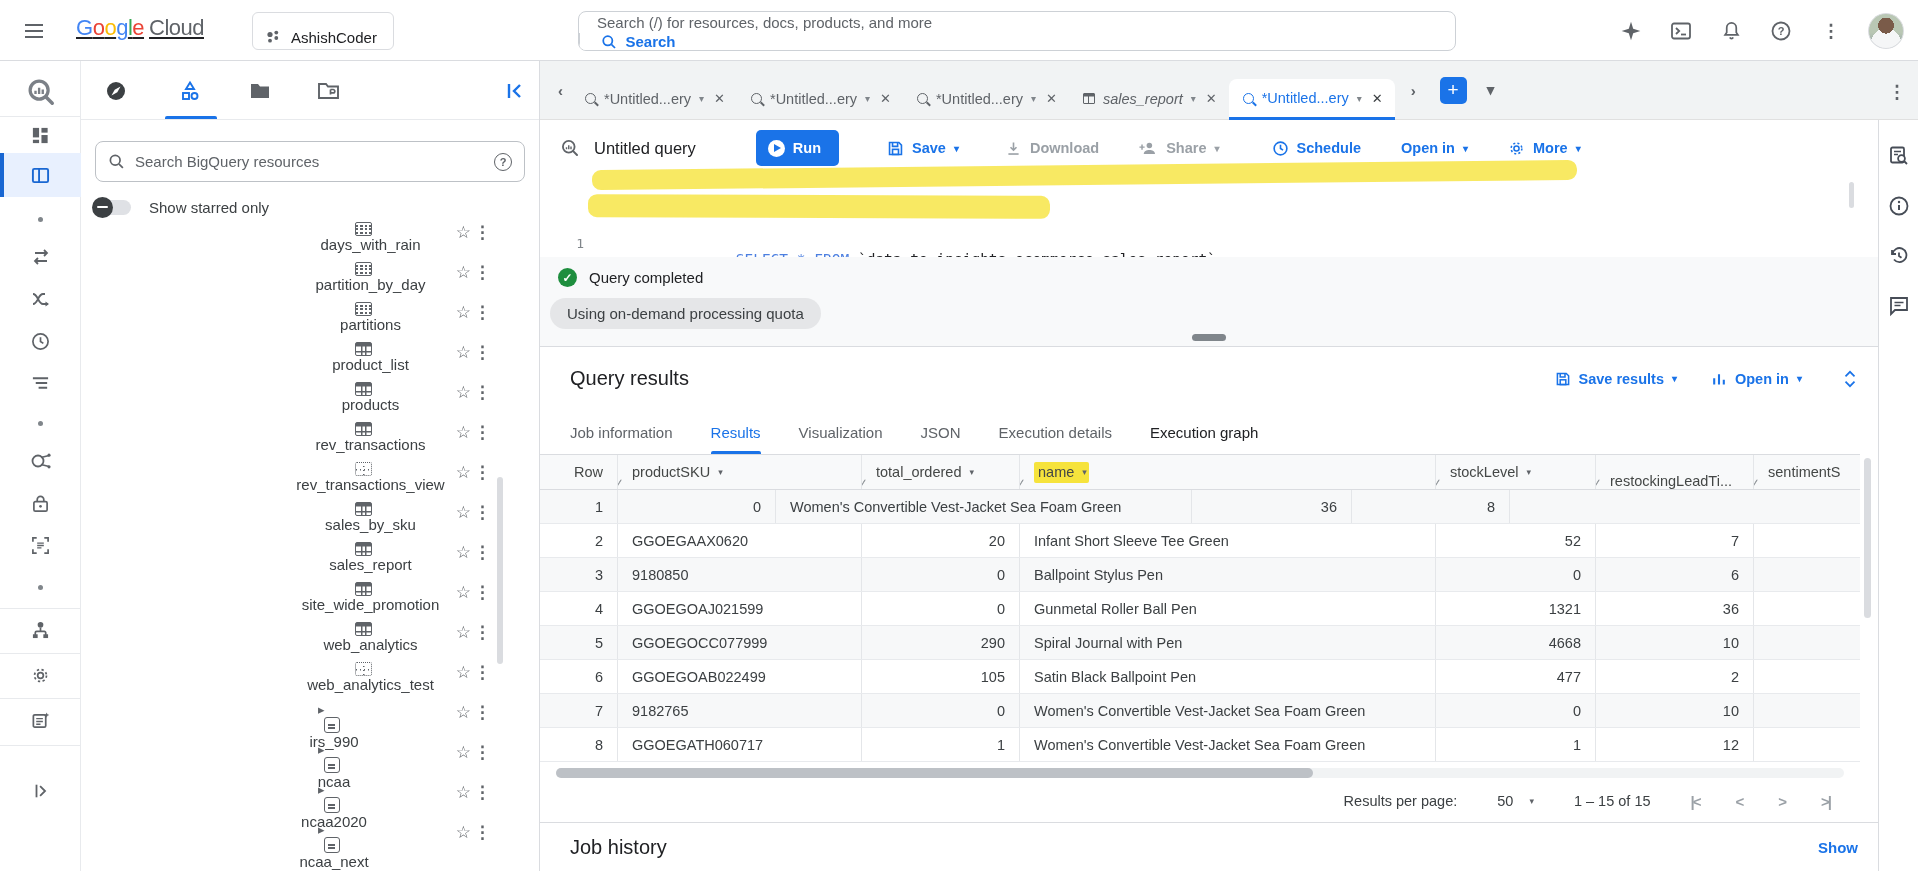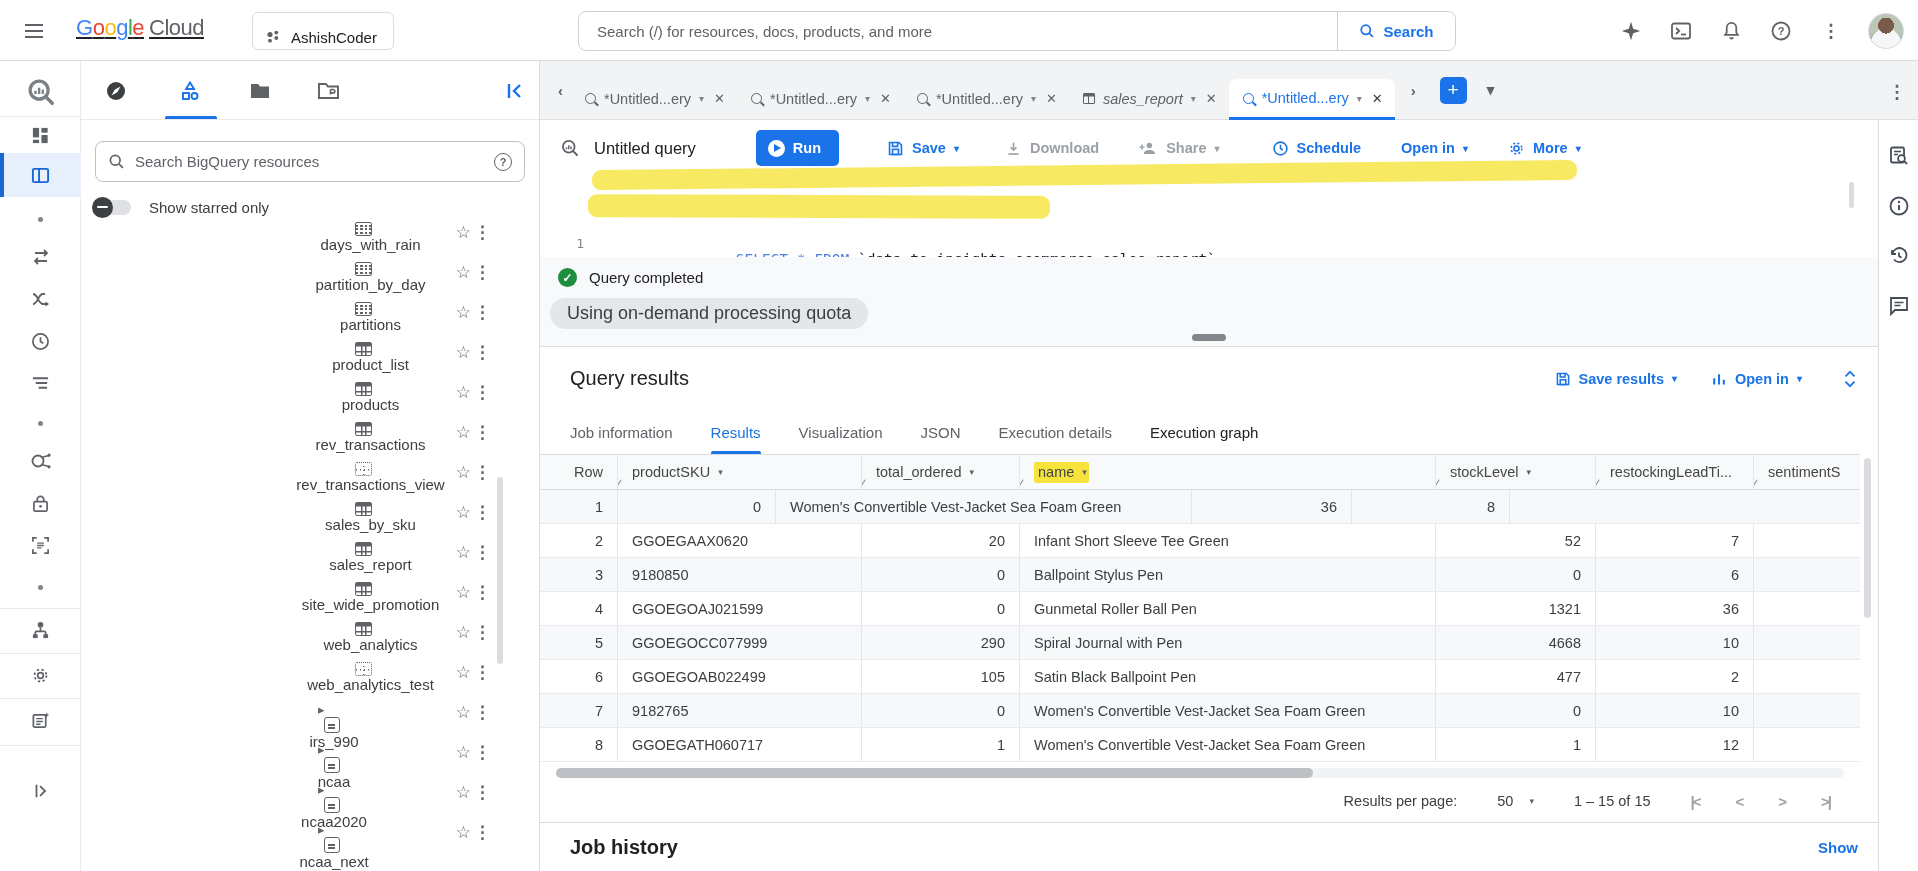--- a/index.html
+++ b/index.html
@@ -8,21 +8,21 @@
   svg { display:block; }
 
   
   .hdr { position:absolute; top:0; left:0; width:1918px; height:61px; background:#fff; border-bottom:1px solid #dadce0; }
   .burger { position:absolute; left:22px; top:19px; width:24px; height:24px; cursor:pointer; }
   .glogo { position:absolute; left:76px; top:15px; font-size:22px; letter-spacing:-0.5px; white-space:nowrap;text-decoration:underline; }
   .glogo .c1{color:#4285F4}.glogo .c2{color:#EA4335}.glogo .c3{color:#FBBC05}.glogo .c4{color:#4285F4}.glogo .c5{color:#34A853}.glogo .c6{color:#EA4335}
   .glogo .cloud { color:#5f6368; margin-left:5px; }
   .proj-pill { position:absolute; left:252px; top:12px; height:38px; border:1px solid #dadce0; border-radius:6px; display:flex; align-items:center; padding:12px 16px 0 12px; gap:10px; background:#fff; cursor:pointer; }
   .proj-pill .pname { font-size:15px; color:#202124; }
-  .searchwrap { position:absolute; left:578px; top:11px; width:878px; height:40px; border:1px solid #cdd1d6; border-radius:8px; display:flex; background:#fff; overflow:hidden; }
+  .searchwrap { position:absolute; left:578px; top:11px; width:878px; height:40px; border:1px solid #cdd1d6; border-radius:8px; display:flex; background:#fff; overflow:hidden;flex-direction:column; }
   .searchwrap input { flex:1; border:none; outline:none; padding:0 18px; font-size:15px; color:#3c4043; font-family:"Liberation Sans",sans-serif; background:transparent; }
   .searchwrap input::placeholder { color:#5f6368; }
   .search-btn { width:118px; border-left:1px solid #cdd1d6; display:flex; align-items:center; justify-content:center; gap:8px; color:#1a73e8; font-size:15px; font-weight:700; cursor:pointer; background:#fff; }
   .hdr-icons { position:absolute; right:14px; top:0; height:61px; display:flex; align-items:center; gap:24px; }
   .hicon { width:26px; height:26px; display:flex; align-items:center; justify-content:center; cursor:pointer; color:#5f6368; }
   .kebab-glyph { font-size:18px; font-weight:700; color:#5f6368; }
   .avatar { width:36px; height:36px; border-radius:50%; background:
       radial-gradient(circle at 50% 34%, #7a5b49 0 8px, transparent 8px),
       radial-gradient(circle at 50% 86%, #f5f6f7 0 15px, transparent 15px),
       linear-gradient(180deg,#b9c7b4 0 55%, #8b9aa4 100%); border:1px solid #dadce0; cursor:pointer; }
@@ -124,21 +124,21 @@
   .ident { color:#202124; font-weight:700; }
   .tref { color:#202124; border-bottom:1.5px solid #202124; }
   .str { color:#6f8800; }
   .editor-sb { position:absolute; right:24px; top:6px; width:5px; height:26px; background:#dadce0; border-radius:3px; }
 
   
   .status { position:absolute; top:137px; left:0; width:100%; height:90px; background:#f8f9fa; border-bottom:1px solid #dadce0; }
   .qc-row { position:absolute; top:11px; left:18px; display:flex; align-items:center; gap:12px; }
   .qc-check { width:19px; height:19px; background:#1e8e3e; border-radius:50%; color:#fff; font-size:12px; font-weight:700; display:flex; align-items:center; justify-content:center; }
   .qc-text { font-size:15px; color:#202124; }
-  .quota-pill { position:absolute; top:41px; left:10px; height:31px; background:#e5e6e8; border-radius:16px; display:flex; align-items:center; padding:0 17px; font-size:18px; color:#3c4043; }
+  .quota-pill { position:absolute; top:41px; left:10px; height:31px; background:#e5e6e8; border-radius:16px; display:flex; align-items:center; padding:0 17px; font-size:15px; color:#3c4043; }
   .splitter { position:absolute; bottom:5px; left:652px; width:34px; height:7px; background:#80868b; border-radius:4px; cursor:row-resize; }
 
   
   .rheader { position:absolute; top:227px; left:0; width:100%; height:63px; display:flex; align-items:center; padding:0 20px 0 30px; }
   .rtitle { font-size:20px; color:#202124; }
   .rh-right { margin-left:auto; display:flex; align-items:center; gap:34px; }
   .rtabs { position:absolute; top:290px; left:0; width:100%; height:44px; display:flex; align-items:center; gap:38px; padding-left:30px; }
   .rtab { position:relative; font-size:15px; color:#5f6368; height:44px; display:flex; align-items:center; cursor:pointer; }
   .rtab.dark { color:#202124; }
   .rtab.active { color:#1a73e8; }
@@ -164,21 +164,21 @@
 
   
   .rfooter { position:absolute; top:662px; left:0; width:100%; height:38px; display:flex; align-items:center; justify-content:flex-end; gap:40px; padding-right:48px; font-size:14.5px; color:#3c4043; }
   .pp-select { display:flex; align-items:center; gap:8px; cursor:pointer; }
   .pagearrows { display:flex; gap:36px; color:#9aa0a6; font-size:15px; font-weight:700; }
   .pagearrows span { letter-spacing:-2px; cursor:pointer; }
 
   
   .jh-div { position:absolute; top:702px; left:0; width:100%; border-top:1px solid #dadce0; }
   .jhrow { position:absolute; top:703px; left:0; width:100%; height:48px; display:flex; align-items:center; padding:0 20px 0 30px; }
-  .jh-title { font-size:20px; color:#202124;font-weight:bold; }
+  .jh-title { font-size:20px; color:#202124; }
   .jh-show { margin-left:auto; color:#1a73e8; font-size:15px; font-weight:700; cursor:pointer; }
 </style>
 </head>
 <body>
 
 <div class="app">
 
   <div class="hdr">
     <div class="burger">
       <svg viewBox="0 0 24 24" width="24" height="24">
@@ -764,21 +764,21 @@
           <div class="gcell c-name grip">
               <span class="hl-yellow">
                 <span>name</span>
                 <span class="sortc">▾</span>
               </span>
             </div>
           <div class="gcell c-stock grip" style="justify-content:flex-start;">
               <span>stockLevel</span>
               <span class="sortc">▾</span>
             </div>
-          <div class="gcell c-restock grip" style="justify-content:flex-start;">
+          <div class="gcell c-restock grip" style="justify-content:flex-start;align-items:flex-end;">
               <span>restockingLeadTi...</span>
             </div>
           <div class="gcell c-sent grip">
               <span>sentimentS</span>
             </div>
         </div>
         <div class="gridbody">
 
             <div class="trow">
               <div class="gcell c-row">1</div>

